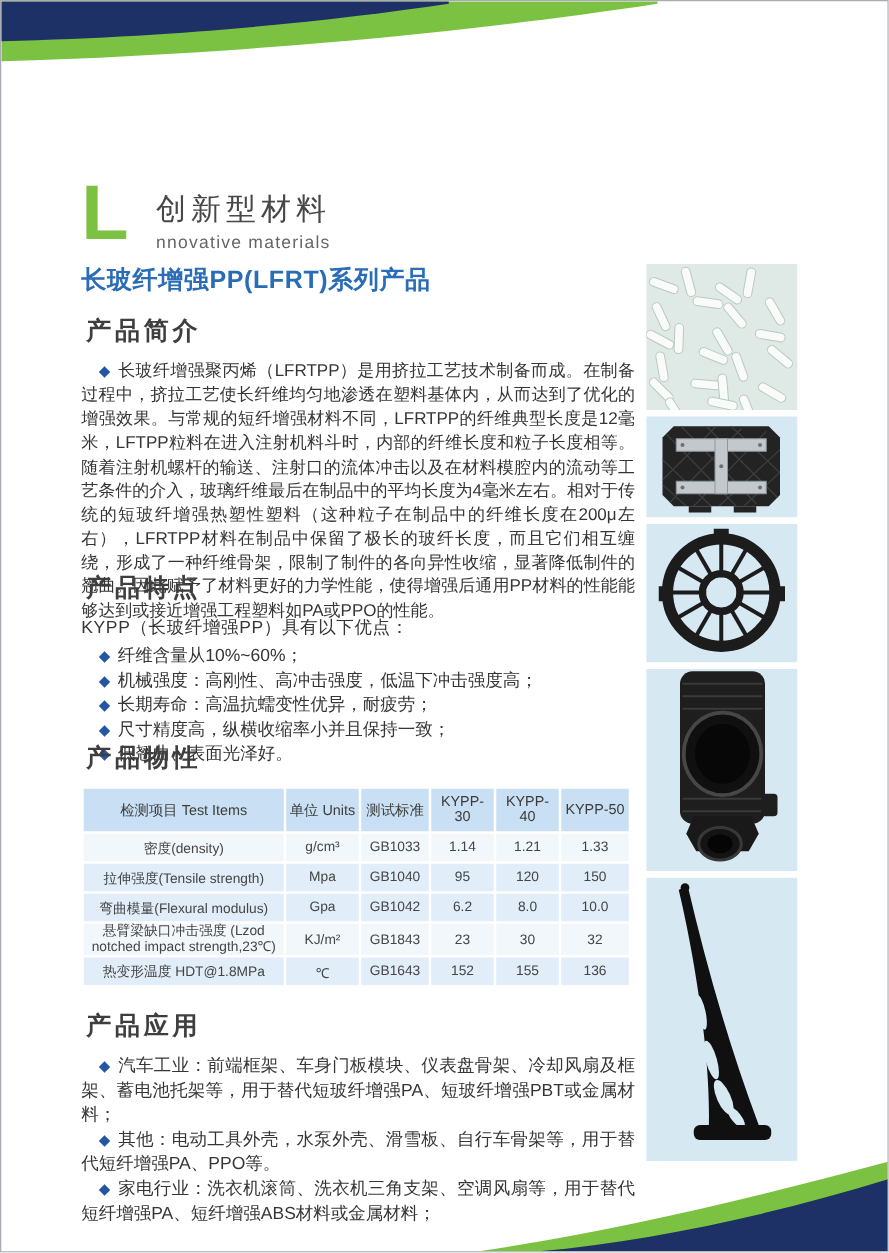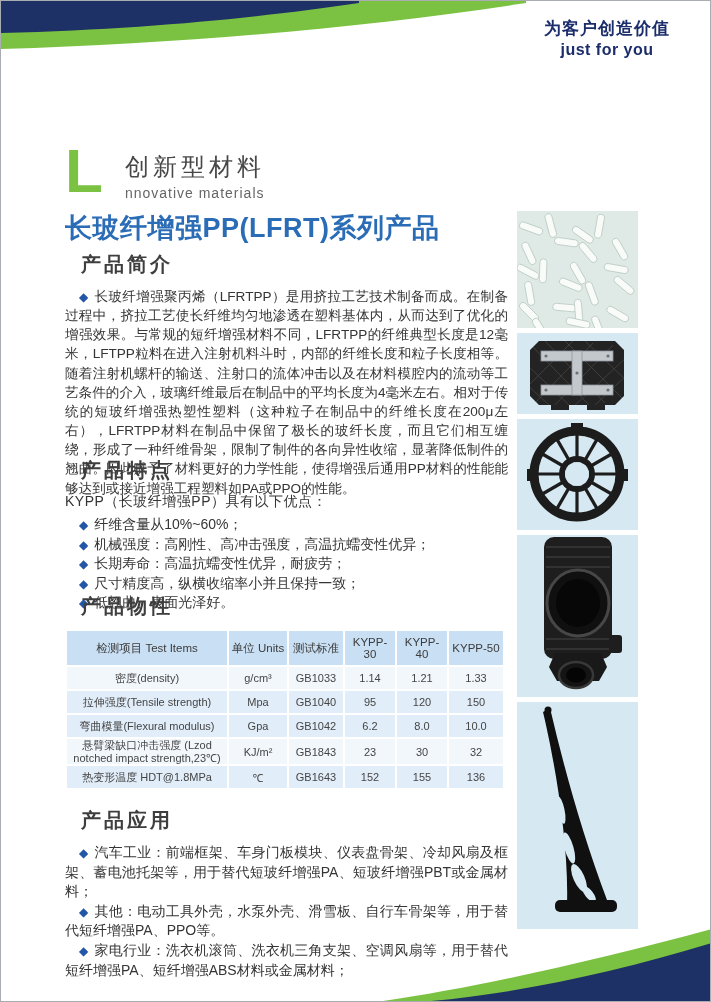--- a/index.html
+++ b/index.html
@@ -18,26 +18,26 @@
   .slogan .en { font-size:16px; font-weight:bold; letter-spacing:0.5px; margin-top:1px; }
 
   
   .logo-row { top:144px; left:64px; display:flex; align-items:flex-start; }
   .logo-letter { color:#7cc242; font-size:62px; line-height:52px; font-weight:bold;
                  font-family:"Liberation Sans", sans-serif; }
   .logo-text { margin-left:22px; padding-top:6px; }
   .brand-cn { font-size:24px; color:#474747; letter-spacing:4px; }
   .brand-en { font-size:14px; color:#666666; margin-top:2px; letter-spacing:1px; }
 
-  .doc-title { top:209px; left:64px; font-size:27px; font-weight:bold; color:#2a6cb6;
+  .doc-title { top:209px; left:64px; font-size:20px; font-weight:bold; color:#2a6cb6;
                letter-spacing:0.5px; }
 
   
   .sec { position:absolute; left:64px; width:443px; }
-  .sec-h { font-size:20px; color:#3e3e3e; font-weight:bold; letter-spacing:3px; margin:0 0 9px 16px; }
+  .sec-h { font-size:20px; color:#3e3e3e; font-weight:bold; letter-spacing:3px; margin:0 0 9px 4px; }
   .body-p { font-size:13.6px; line-height:1.41; text-align:justify; margin:0; text-indent:14px; }
   .diamond { color:#2456a6; font-size:12px; margin-right:6px; }
   .lead { font-size:14px; margin:0 0 4px 0; letter-spacing:0.5px; }
   .bullet-line { font-size:14px; line-height:1.4; margin:0; text-indent:14px; text-align:justify; }
 
   
   table.props { border-collapse:separate; border-spacing:2px; width:440px; table-layout:fixed;
                 background:#ffffff; margin-top:2px; }
   table.props th { background:#c9dff3; color:#3c3c3c; font-weight:normal; font-size:11.5px;
                    height:34px; text-align:center; padding:0 2px; }
@@ -56,45 +56,41 @@
 </head>
 <body>
 
 <div class="page">
 
   <svg class="abs top-banner" width="711" height="60" viewBox="0 0 711 60">
     <path d="M0,48 C200,42 380,24 525,2 L525,0 L0,0 Z" fill="#7cc242"></path>
     <path d="M0,32 C150,28 262,16 358,2 L358,0 L0,0 Z" fill="#1d3166"></path>
   </svg>
 
-  <div class="abs slogan">
-    <div class="cn">为客户创造价值</div>
-    <div class="en">just for you</div>
-  </div>
 
   <div class="abs logo-row">
     <div class="logo-letter">L</div>
     <div class="logo-text">
       <div class="brand-cn">创新型材料</div>
       <div class="brand-en">nnovative materials</div>
     </div>
   </div>
 
   <div class="abs doc-title">长玻纤增强PP(LFRT)系列产品</div>
 
   <div class="sec" style="top:250px;">
     <h2 class="sec-h">产品简介</h2>
     <p class="body-p"><span class="diamond">◆</span><span>长玻纤增强聚丙烯（LFRTPP）是用挤拉工艺技术制备而成。在制备过程中，挤拉工艺使长纤维均匀地渗透在塑料基体内，从而达到了优化的增强效果。与常规的短纤增强材料不同，LFRTPP的纤维典型长度是12毫米，LFTPP粒料在进入注射机料斗时，内部的纤维长度和粒子长度相等。随着注射机螺杆的输送、注射口的流体冲击以及在材料模腔内的流动等工艺条件的介入，玻璃纤维最后在制品中的平均长度为4毫米左右。相对于传统的短玻纤增强热塑性塑料（这种粒子在制品中的纤维长度在200μ左右），LFRTPP材料在制品中保留了极长的玻纤长度，而且它们相互缠绕，形成了一种纤维骨架，限制了制件的各向异性收缩，显著降低制件的翘曲。因此赋予了材料更好的力学性能，使得增强后通用PP材料的性能能够达到或接近增强工程塑料如PA或PPO的性能。</span></p>
   </div>
 
   <div class="sec" style="top:456px;">
     <h2 class="sec-h">产品特点</h2>
     <p class="lead">KYPP（长玻纤增强PP）具有以下优点：</p>
     <p class="bullet-line"><span class="diamond">◆</span><span>纤维含量从10%~60%；</span></p>
-    <p class="bullet-line"><span class="diamond">◆</span><span>机械强度：高刚性、高冲击强度，高温抗蠕变性优异；</span></p>
+    <p class="bullet-line"><span class="diamond">◆</span><span>机械强度：高刚性、高冲击强度，低温下冲击强度高；</span></p>
     <p class="bullet-line"><span class="diamond">◆</span><span>长期寿命：高温抗蠕变性优异，耐疲劳；</span></p>
     <p class="bullet-line"><span class="diamond">◆</span><span>尺寸精度高，纵横收缩率小并且保持一致；</span></p>
     <p class="bullet-line"><span class="diamond">◆</span><span>低翘曲、表面光泽好。</span></p>
   </div>
 
   <div class="sec" style="top:592px;">
     <h2 class="sec-h">产品物性</h2>
     <table class="props">
       <colgroup>
           <col style="width:160px">

